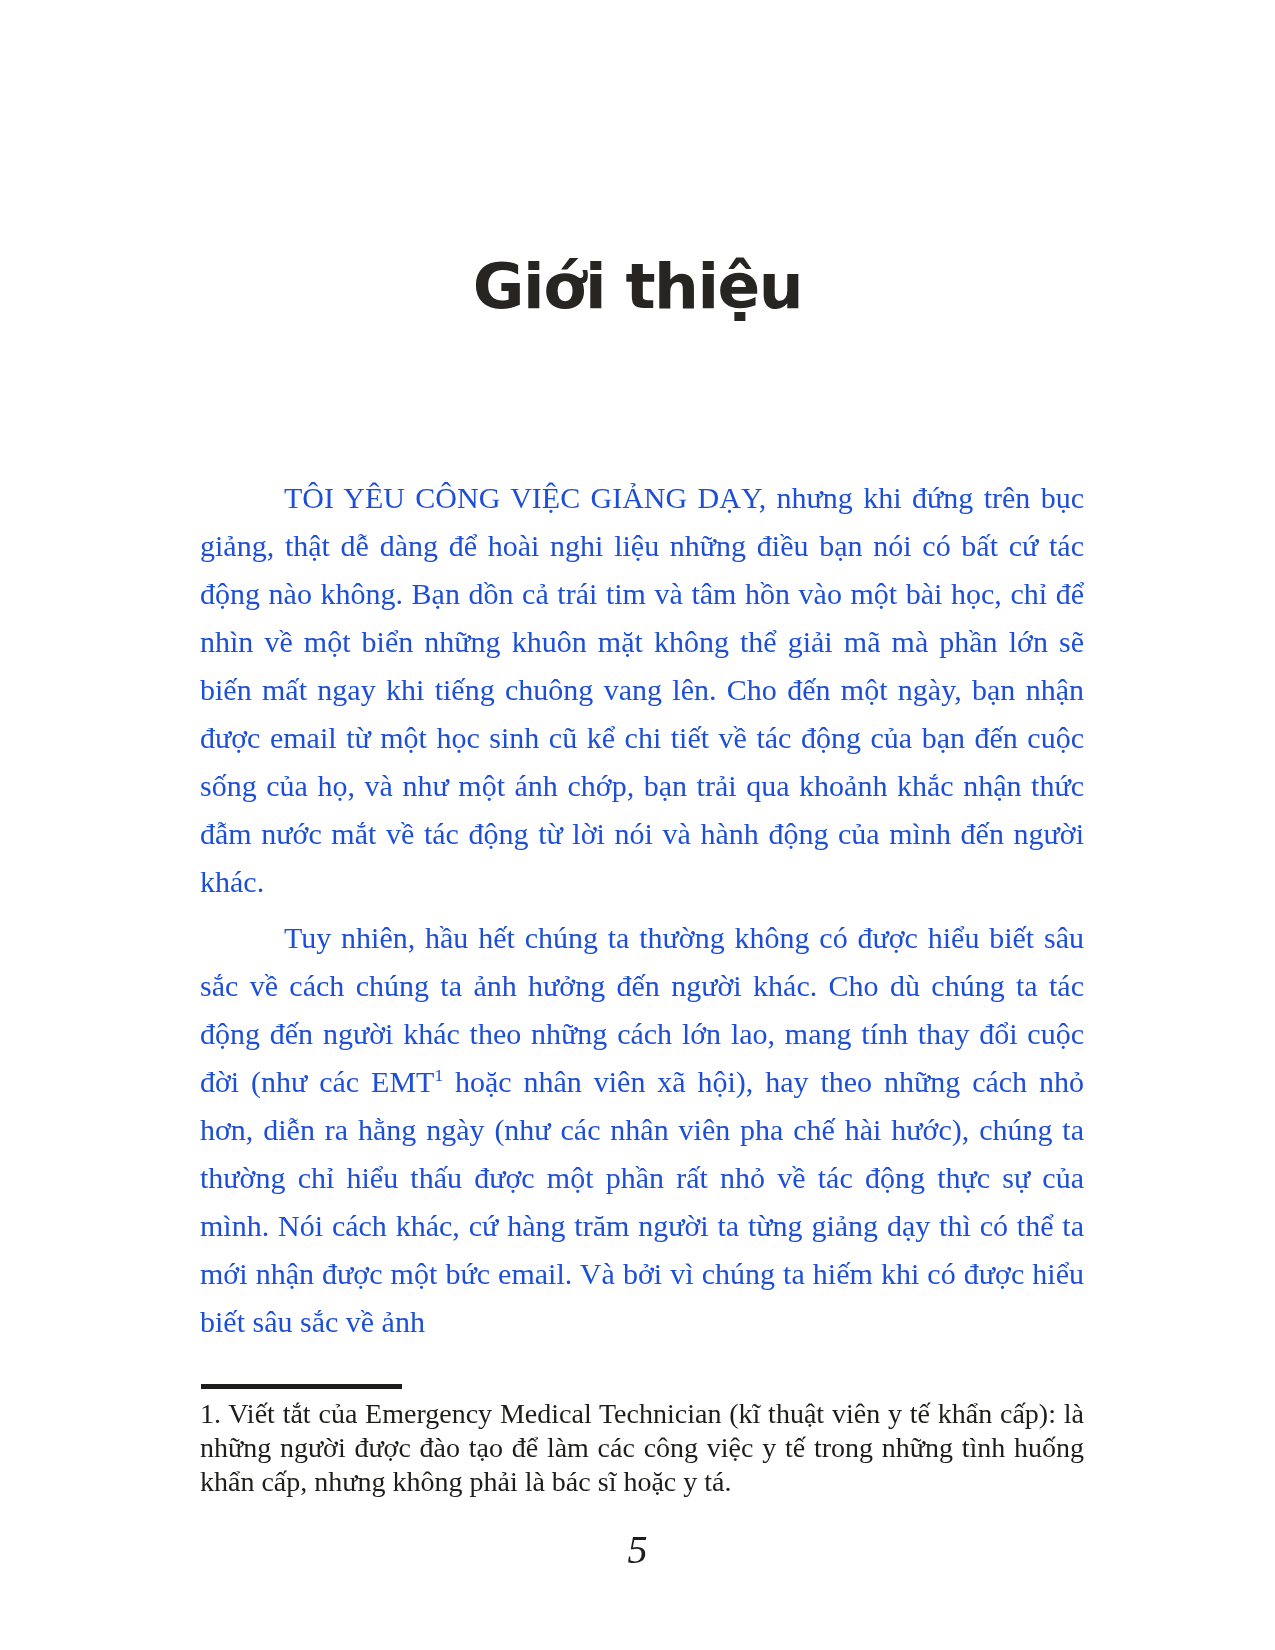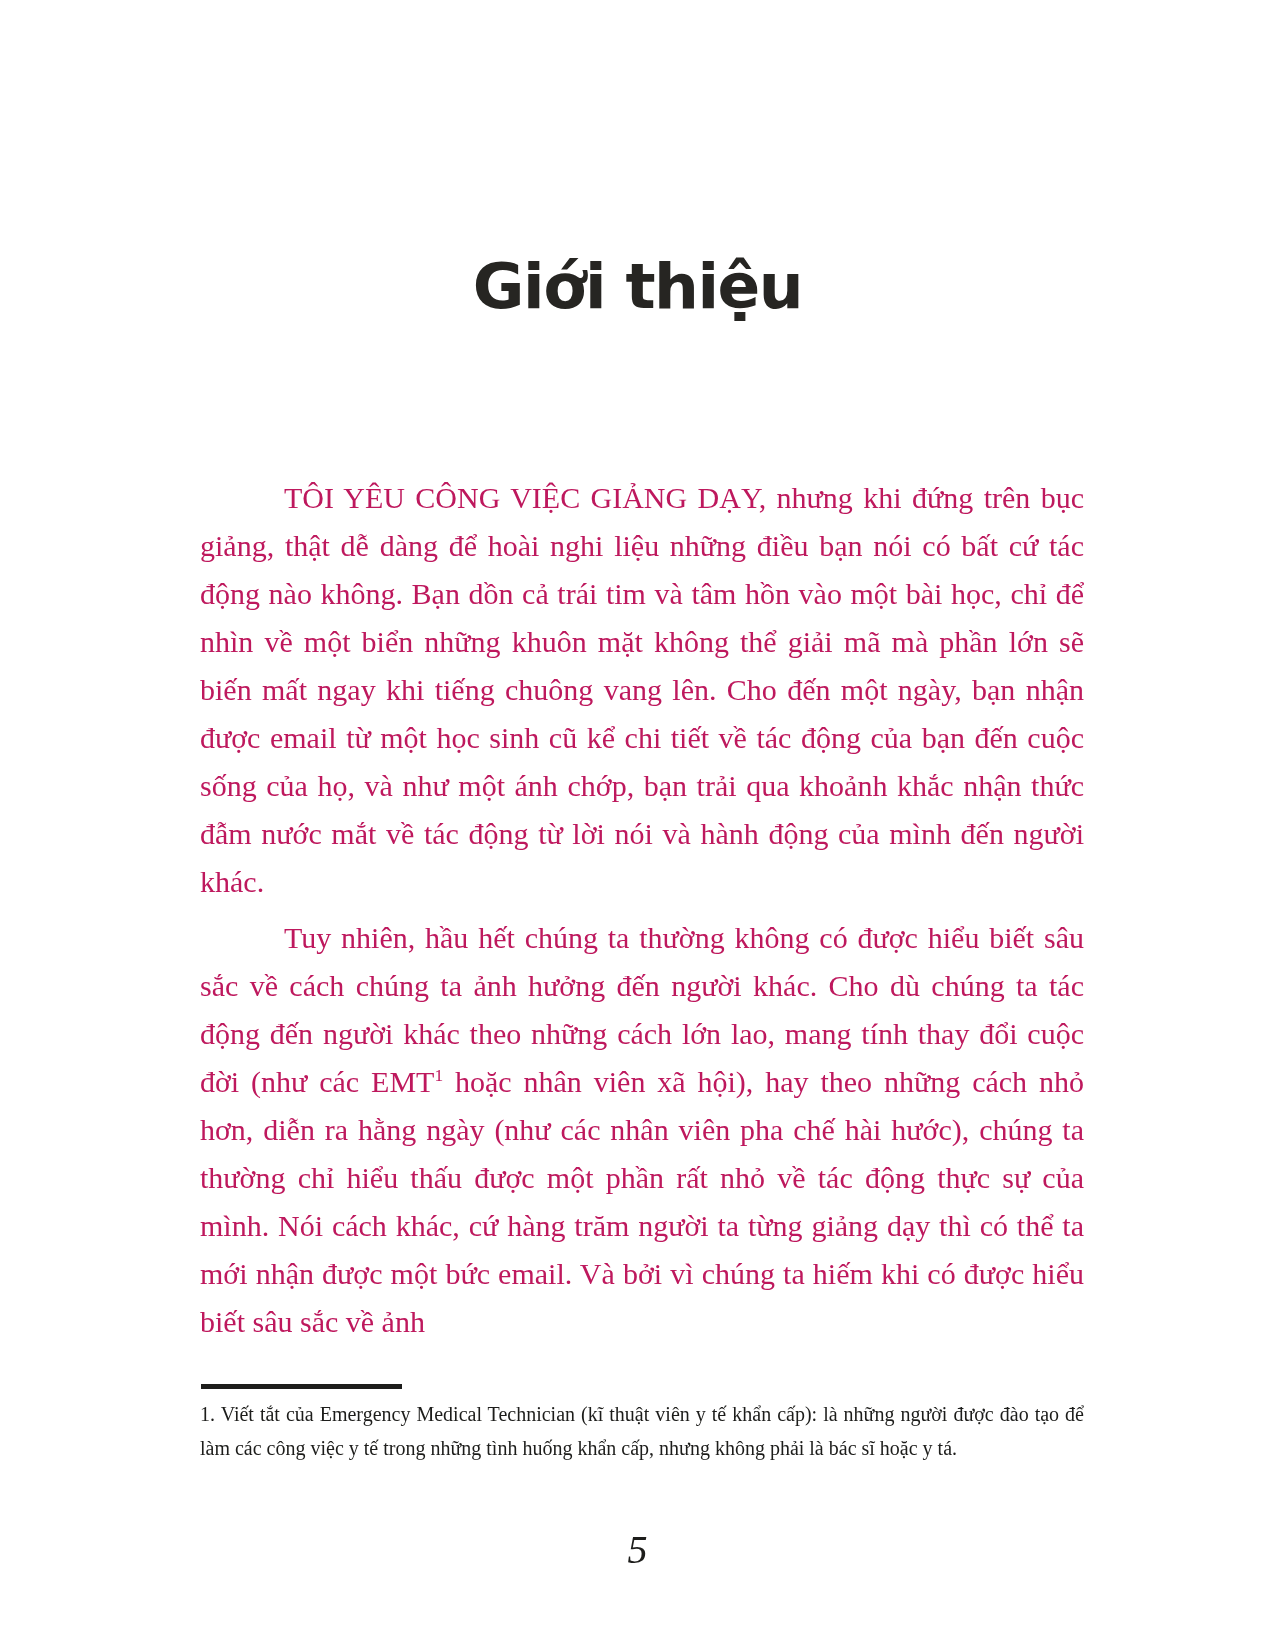--- a/index.html
+++ b/index.html
@@ -30,21 +30,21 @@
   }
 
   .body-text {
     position: absolute;
     left: 200px;
     top: 474px;
     width: 884px;
     font-size: 30px;
     line-height: 48px;
     text-align: justify;
-    color: #be185d;
+    color: #1d4ed8;
   }
 
   .para {
     margin: 0;
     text-indent: 84px;
   }
   .para + .para { margin-top: 8px; }
 
   .fn-ref {
     font-size: 0.58em;
@@ -60,21 +60,21 @@
     height: 5px;
     background: #1d1d1b;
   }
 
   .footnote {
     position: absolute;
     left: 200px;
     top: 1397px;
     width: 884px;
     margin: 0;
-    font-size: 20px;
+    font-size: 28px;
     line-height: 34px;
     text-align: justify;
     color: #1d1d1b;
     font-family: Liberation Serif, serif;
   }
 
   .page-number {
     position: absolute;
     left: 0;
     top: 1526px;

